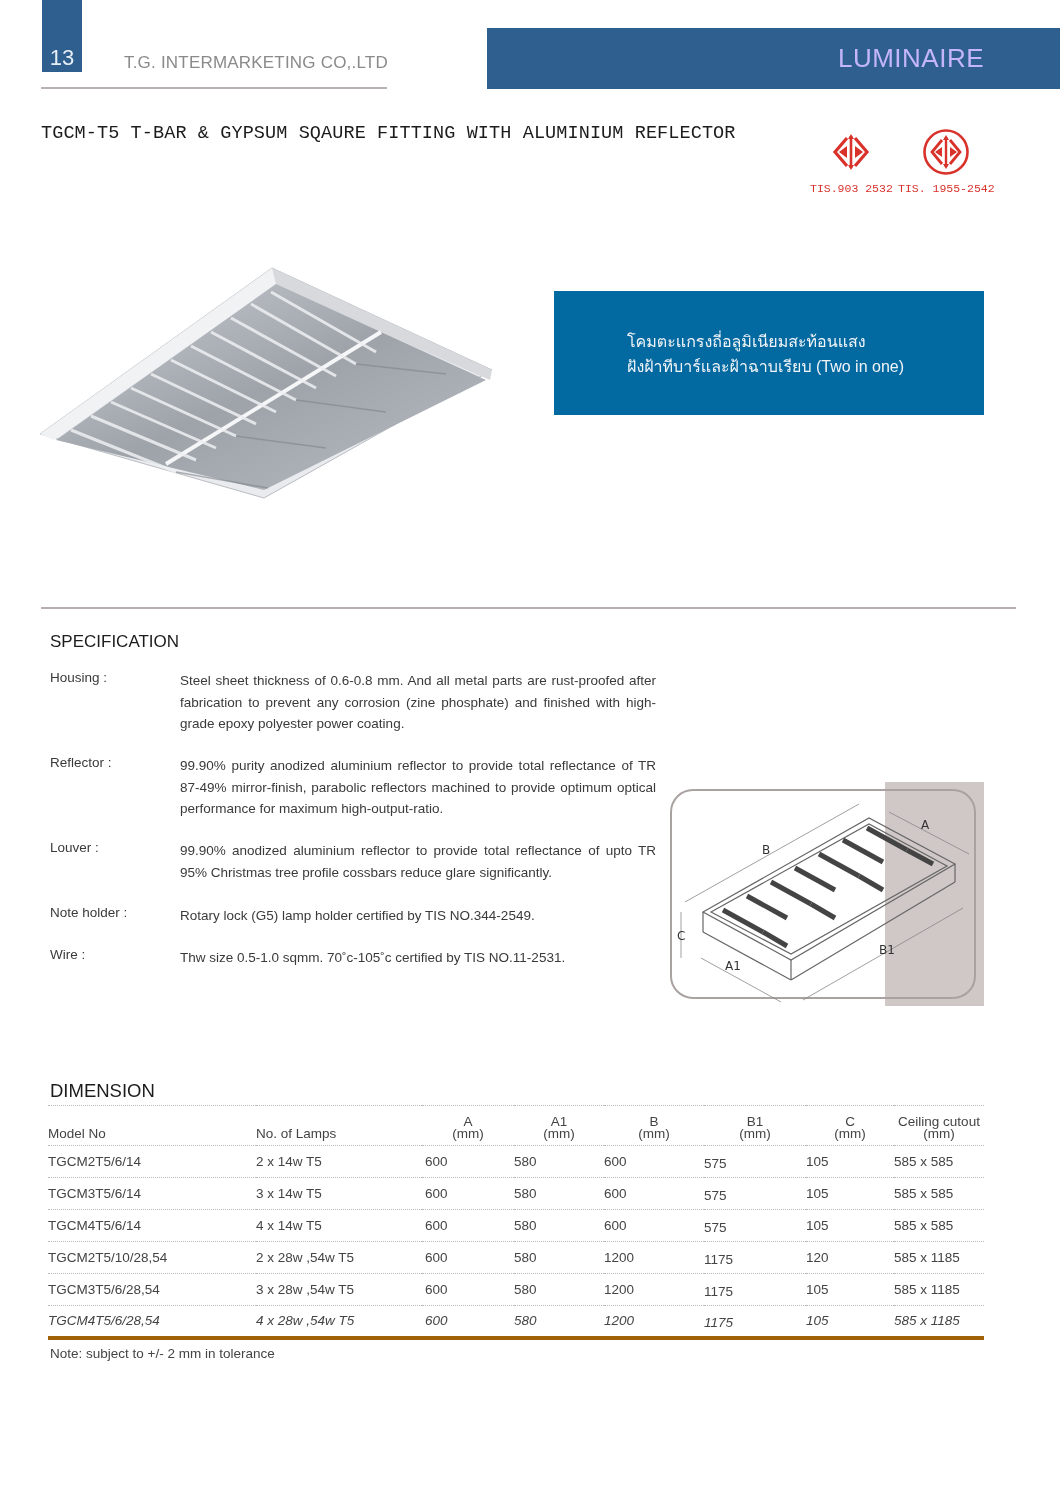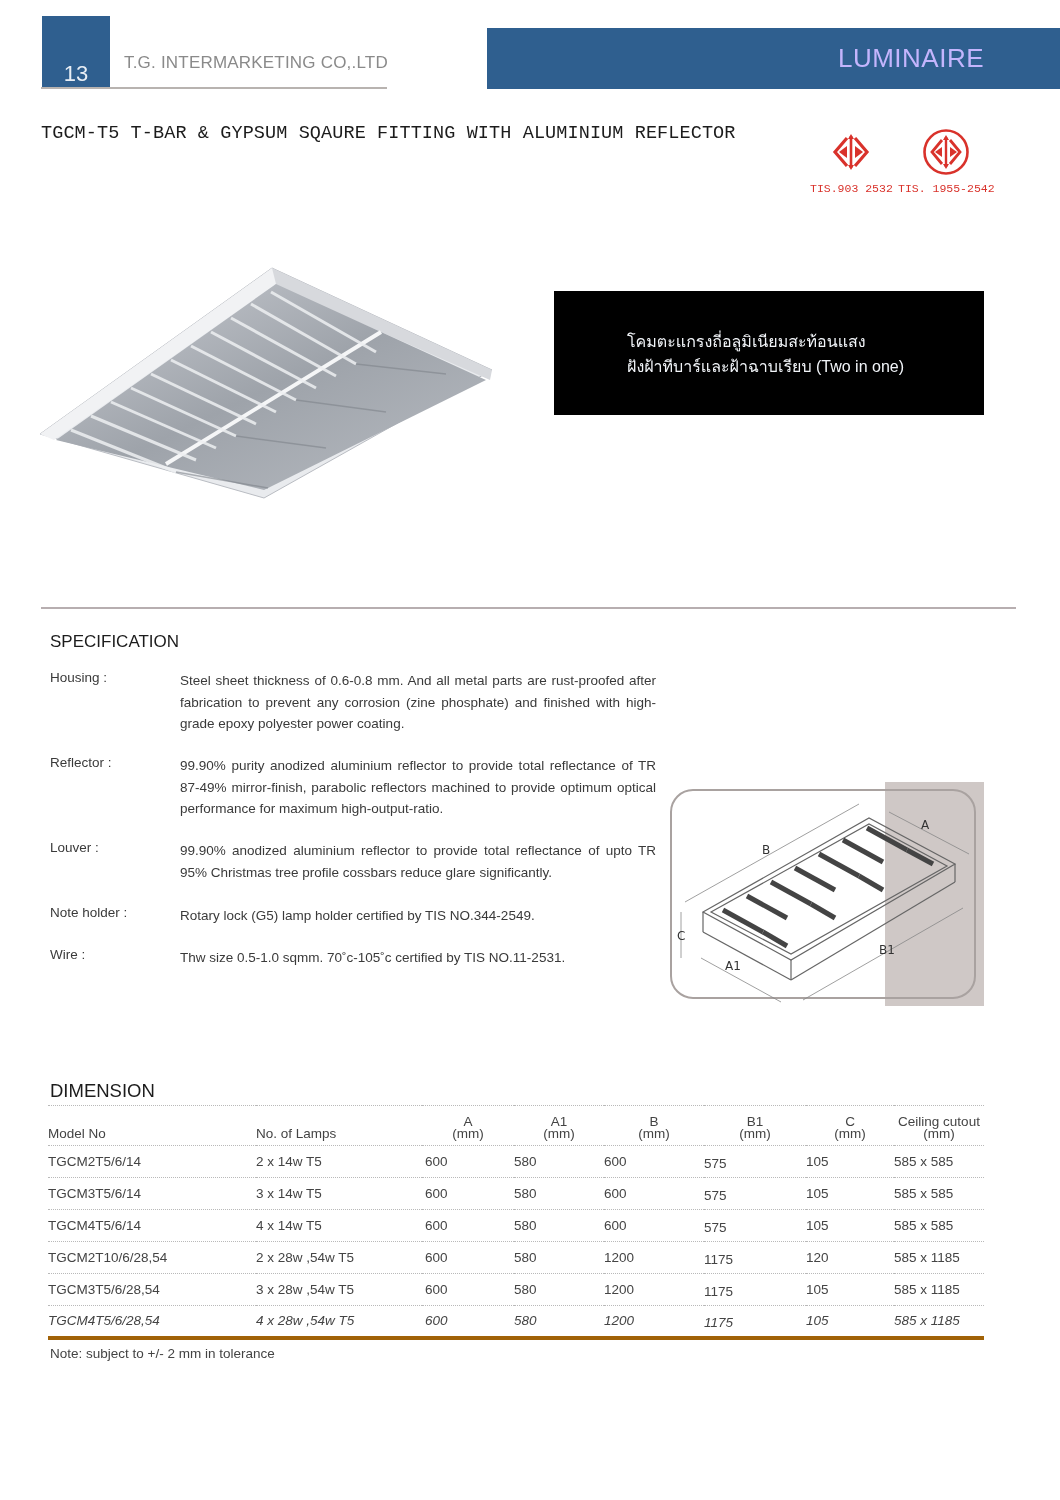--- a/index.html
+++ b/index.html
@@ -1,37 +1,37 @@
 <!DOCTYPE html>
 <html><head>
   <meta charset="utf-8">
   <style>
     * { margin: 0; padding: 0; box-sizing: border-box; }
     html, body { width: 1060px; height: 1500px; background: #ffffff; overflow: hidden; }
     body { position: relative; font-family: "Liberation Sans", sans-serif; color: #333; }
 
-    .page-num-box { position: absolute; left: 42px; top: 16px; width: 68px; height: 72px; background: #2f5f8f; }
+    .page-num-box { position: absolute; left: 42px; top: 0; width: 40px; height: 72px; background: #2f5f8f; }
     .page-num { position: absolute; left: 0; right: 0; bottom: 0; text-align: center; color: #e8eef5; font-size: 22px; line-height: 28px; }
     .company { position: absolute; left: 124px; top: 53px; font-size: 17px; color: #8a8a8a; letter-spacing: 0.2px; }
     .header-rule { position: absolute; left: 41px; top: 87px; width: 346px; height: 2px; background: #b8b3b0; }
 
     .section-band { position: absolute; left: 487px; top: 28px; width: 573px; height: 61px; background: #2f5f8f; }
     .section-title { position: absolute; right: 76px; top: 15px; color: #c4b5fd; font-size: 26px; letter-spacing: 0.5px; }
 
     .product-title { position: absolute; left: 41px; top: 123px; font-size: 18.5px; color: #1c1c1c; letter-spacing: 0.1px; font-family: Liberation Mono, monospace; }
 
     .cert { position: absolute; top: 128px; text-align: center; }
     .cert .mark { width: 48px; height: 48px; margin: 0 auto; display: flex; align-items: center; justify-content: center; }
     .cert .lbl { font-size: 11.5px; color: #d9322b; margin-top: 6px; white-space: nowrap; font-family: Liberation Mono, monospace; }
     .cert-1 { left: 810px; }
     .cert-2 { left: 898px; }
 
     .product-photo { position: absolute; left: 36px; top: 262px; width: 460px; height: 240px; }
 
-    .desc-box { position: absolute; left: 554px; top: 291px; width: 430px; height: 124px; background: #000000; }
+    .desc-box { position: absolute; left: 554px; top: 291px; width: 430px; height: 124px; background: #0369a1; }
     .desc-line { position: absolute; left: 73px; color: #f1f4f8; font-size: 16px; white-space: nowrap; }
     .desc-line.l1 { top: 38px; }
     .desc-line.l2 { top: 63px; }
 
     .divider { position: absolute; left: 41px; top: 607px; width: 975px; height: 2px; background: #b7aeb0; }
 
     .spec-heading { position: absolute; left: 50px; top: 632px; font-size: 17px; color: #1c1c1c; }
     .spec-row { position: absolute; left: 50px; width: 606px; }
     .spec-label { position: absolute; left: 0; top: 0; font-size: 13.5px; color: #3a3a3a; }
     .spec-text { position: absolute; left: 130px; top: 0; width: 476px; font-size: 13.5px; color: #3a3a3a; line-height: 21.5px; text-align: justify; }
@@ -279,21 +279,21 @@
         <td>TGCM4T5/6/14</td>
         <td>4 x 14w T5</td>
         <td class="td-a">600</td>
         <td>580</td>
         <td>600</td>
         <td class="td-b1">575</td>
         <td>105</td>
         <td>585 x 585</td>
       </tr>
       <tr>
-        <td>TGCM2T10/6/28,54</td>
+        <td>TGCM2T5/10/28,54</td>
         <td>2 x 28w ,54w T5</td>
         <td class="td-a">600</td>
         <td>580</td>
         <td>1200</td>
         <td class="td-b1">1175</td>
         <td>120</td>
         <td>585 x 1185</td>
       </tr>
       <tr>
         <td>TGCM3T5/6/28,54</td>

